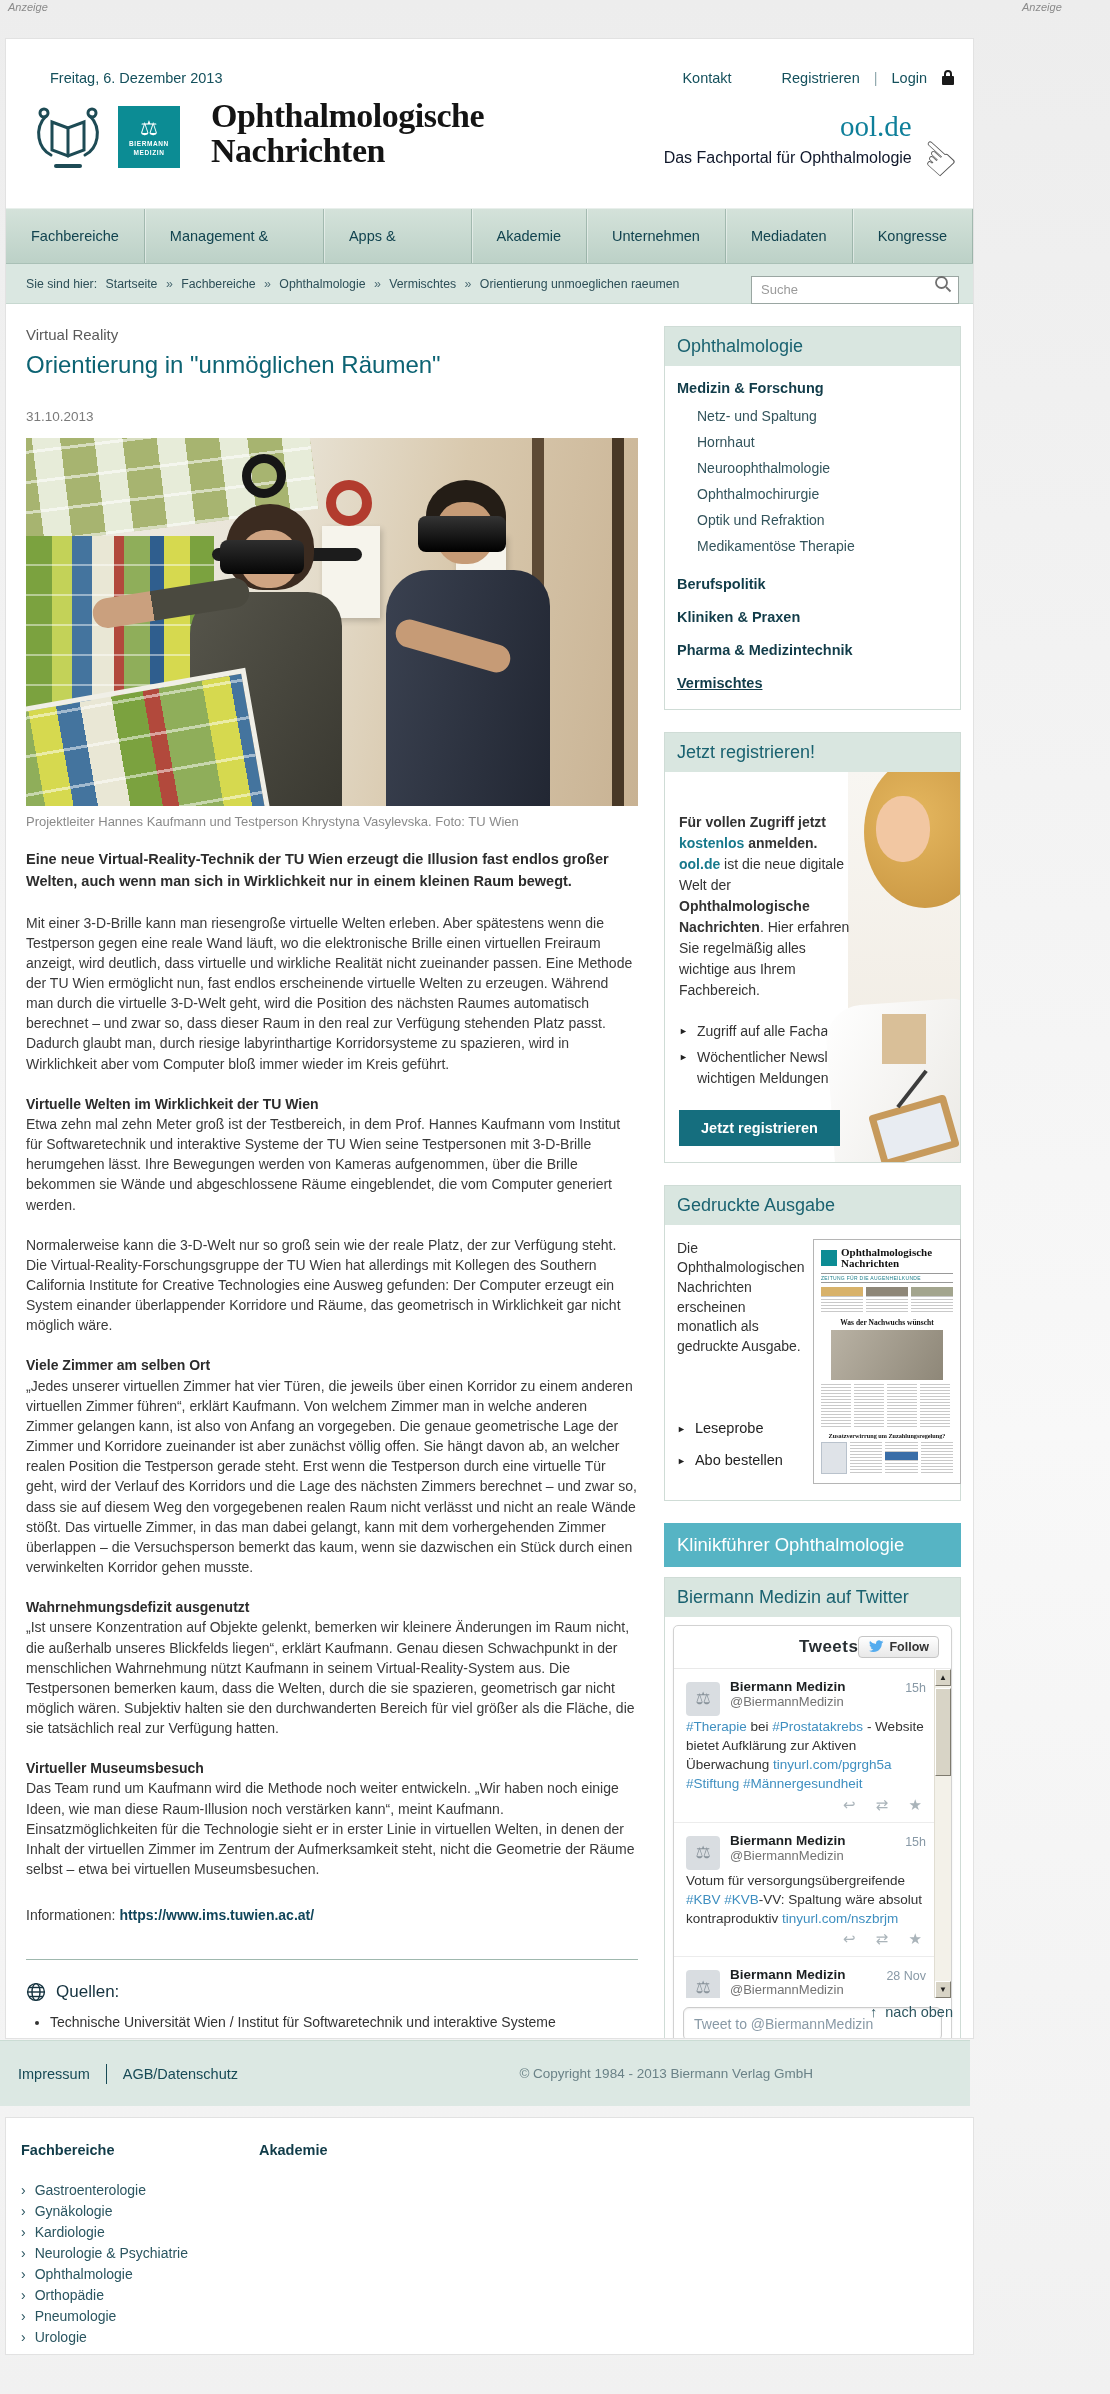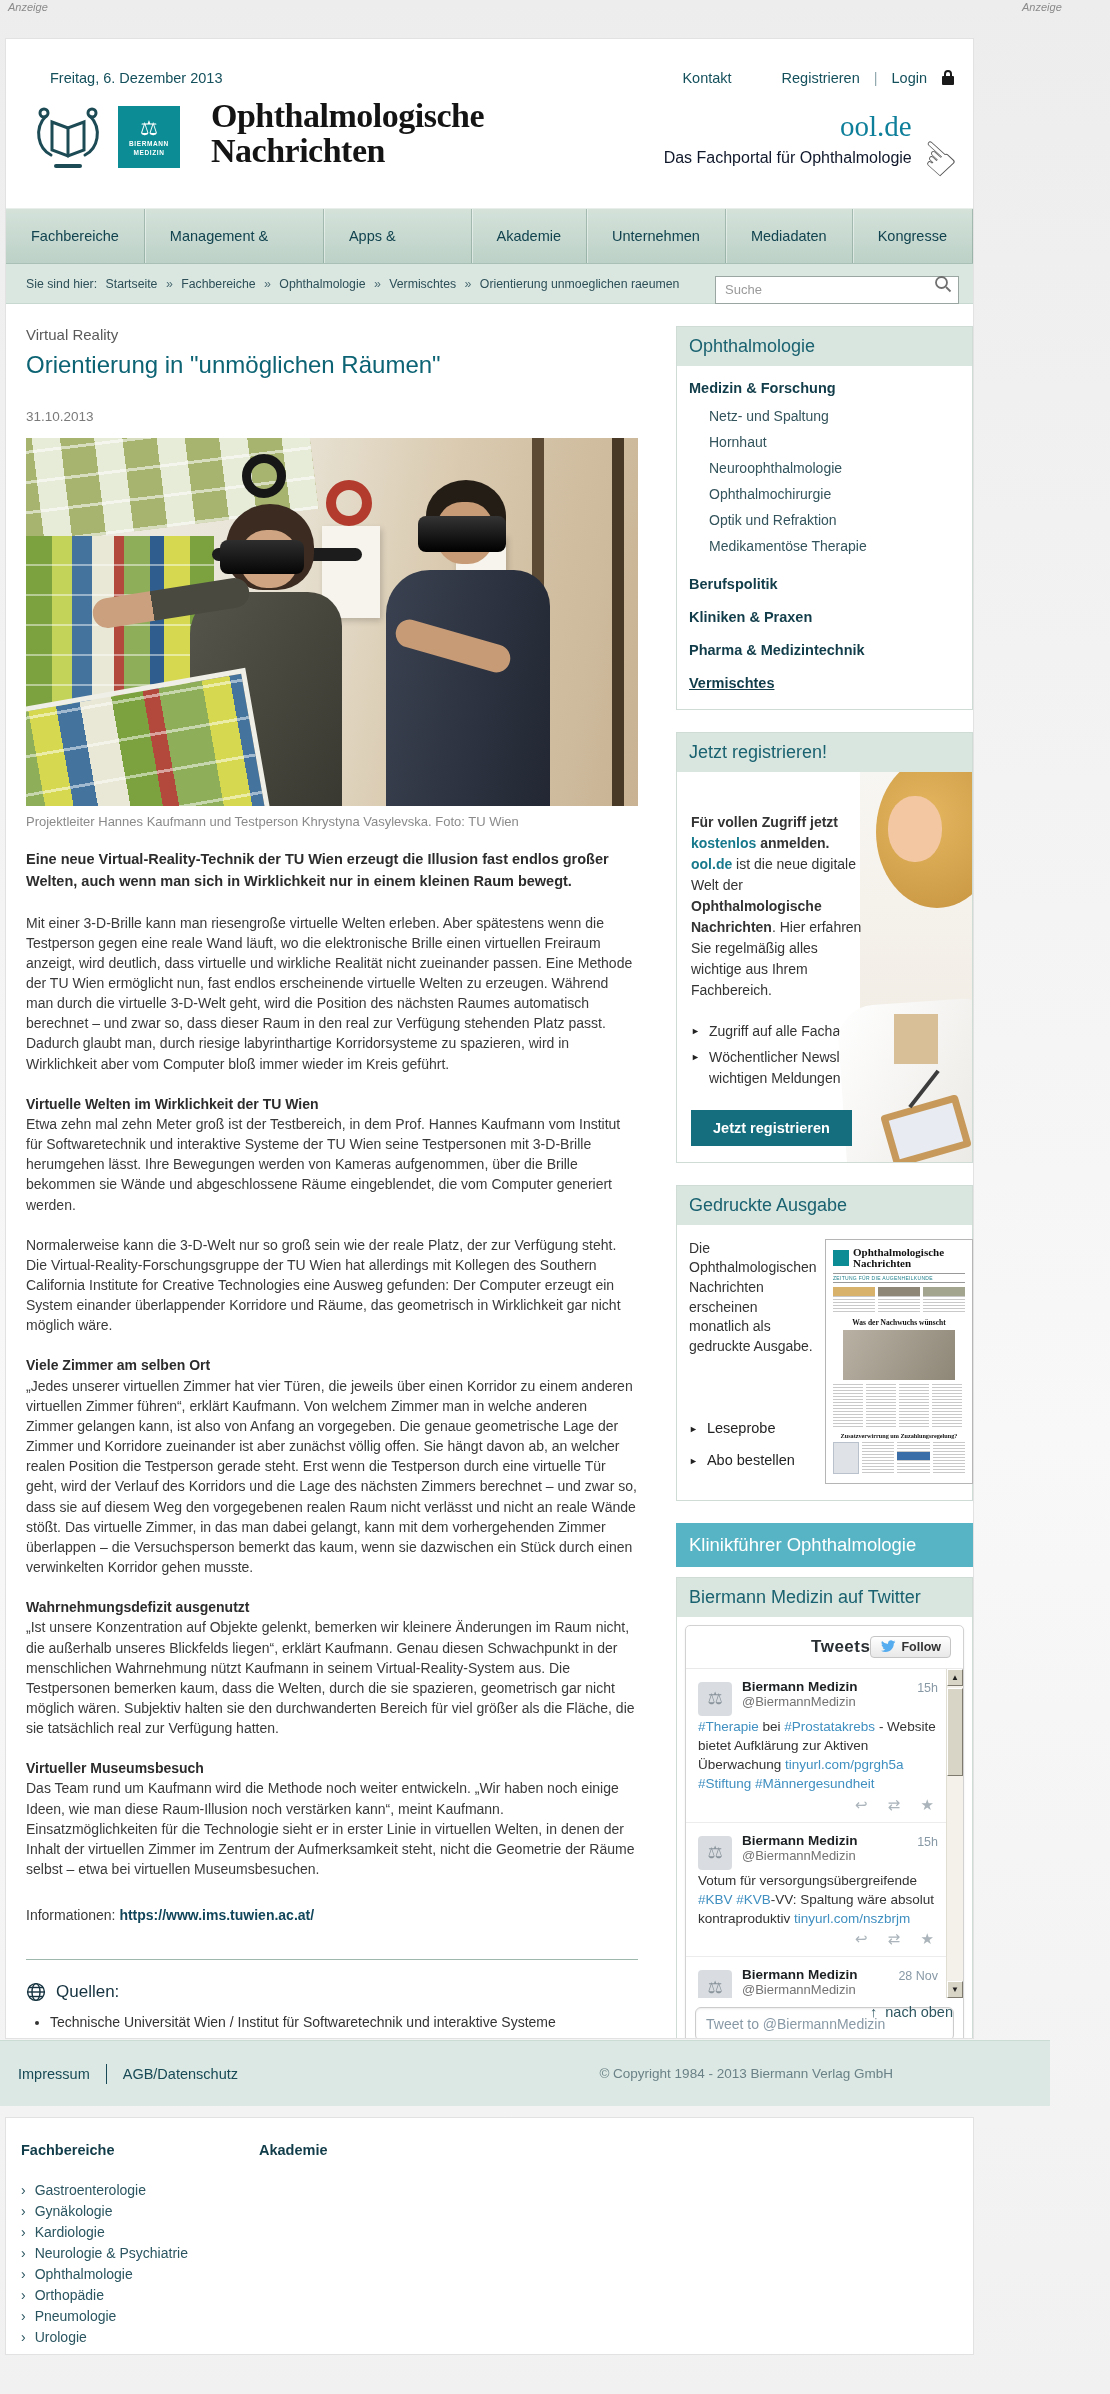--- a/index.html
+++ b/index.html
@@ -42,27 +42,27 @@
   .nav-item{padding:0 25px;line-height:55px;font-size:14.5px;color:#11434f;cursor:pointer;
     border-right:1px solid rgba(125,155,143,.55);box-shadow:1px 0 0 rgba(255,255,255,.45);}
   .nav-fill{flex:1;}
 
   
   .crumbrow{position:relative;height:40px;background:#dae7e1;border-bottom:1px solid #c7d8d0;
     font-size:12.3px;color:#2d4f58;line-height:40px;padding-left:20px;}
   .crumb-sep{margin:0 5px;color:#4a6a72;}
   .crumb-link{cursor:pointer;}
   .searchbox{position:absolute;right:14px;top:6px;}
-  .searchbox input{width:244px;height:28px;border:1px solid #9aa6a2;padding:4px 30px 4px 9px;
+  .searchbox input{width:208px;height:28px;border:1px solid #9aa6a2;padding:4px 30px 4px 9px;
     font-size:13px;color:#333;font-family:"Liberation Sans",sans-serif;background:#fff;}
   .searchbox input::placeholder{color:#9a9a9a;}
   .search-ico{position:absolute;right:7px;top:5px;cursor:pointer;}
 
   
-  .content{display:flex;gap:38px;padding:22px 14px 0 20px;}
+  .content{display:flex;gap:26px;padding:22px 14px 0 20px;}
   .col-main{width:612px;flex:none;}
   .col-side{width:297px;flex:none;}
 
   .kicker{font-size:15px;color:#5a5a5a;}
   h1.title{font-size:24px;font-weight:400;color:#0c6373;margin:8px 0 30px;}
   .adate{font-size:13.5px;color:#7a7a7a;margin-bottom:14px;}
 
   
   .hero{position:relative;width:612px;height:368px;overflow:hidden;
     background:linear-gradient(100deg,#efede6 0%,#e9e4d7 38%,#d9c9ae 66%,#c8b293 100%);}
@@ -207,21 +207,21 @@
     font-size:8px;line-height:15px;text-align:center;color:#222;cursor:pointer;}
   .sb-down{position:absolute;bottom:0;left:0;right:0;}
   .sb-thumb{position:absolute;top:19px;left:0;right:0;height:88px;background:#d8d4c6;border:1px solid;
     border-color:#fff #7e7a6e #7e7a6e #fff;cursor:pointer;}
   .tw-compose{padding:9px 9px 4px;}
   .tw-compose input{width:100%;border:1px solid #ccc;border-radius:6px;padding:8px 10px;font-size:14px;
     color:#333;font-family:"Liberation Sans",sans-serif;box-shadow:inset 0 1px 2px rgba(0,0,0,.08);}
   .tw-compose input::placeholder{color:#8899a6;}
 
   
-  .fbar{position:absolute;left:0;top:2040px;width:1050px;height:66px;background:#dce8e3;
+  .fbar{position:absolute;left:0;top:2040px;width:970px;height:66px;background:#dce8e3;
     border-top:1px solid #cbdcd4;display:flex;align-items:center;padding:0 157px 0 18px;}
   .fbar .flink{font-size:14.5px;color:#174a56;cursor:pointer;}
   .fbar .fdiv{width:1px;height:20px;background:#174a56;margin:0 16px;}
   .fbar .copy{margin-left:auto;font-size:13.5px;color:#6a8287;}
 
   .fpanel{position:absolute;left:5px;top:2117px;width:969px;height:238px;background:#fff;
     border:1px solid #e2e2e2;padding:24px 0 0 15px;}
   .fcol{position:absolute;top:24px;}
   .fcol1{left:15px;} .fcol2{left:253px;}
   .fcol-h{font-size:14.5px;font-weight:bold;color:#113c49;margin-bottom:22px;}

